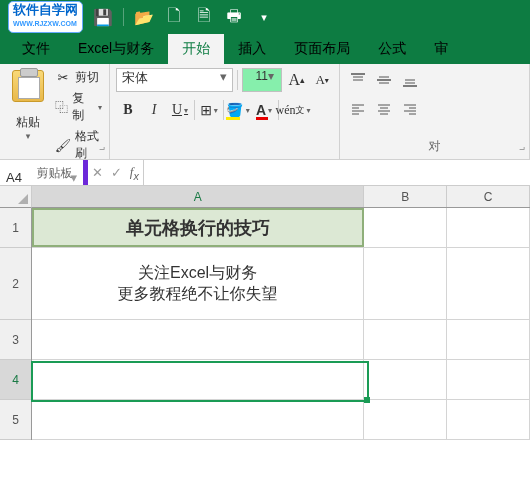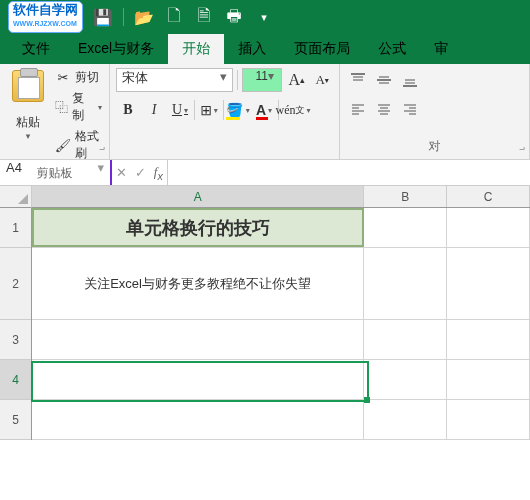--- a/index.html
+++ b/index.html
@@ -34,21 +34,21 @@
 .font-size::after{content:"▾";margin-left:auto;color:#666}
 .aa-btn{width:22px;height:22px;display:flex;align-items:center;justify-content:center;cursor:pointer;font-family:serif}
 .font-row2{display:flex;gap:2px;align-items:center}
 .fbtn{width:24px;height:24px;display:flex;align-items:center;justify-content:center;cursor:pointer;font-size:14px;font-family:"Times New Roman",serif}
 .fbtn.dd::after{content:"▾";font-size:8px;margin-left:2px;color:#666}
 .align-group{flex:1}
 .align-row{display:flex;gap:2px}
 .abtn{width:24px;height:24px;display:flex;align-items:center;justify-content:center;cursor:pointer;color:#555}
 .abtn svg{width:16px;height:16px}
 .formula-bar{height:26px;border-bottom:1px solid #ccc;display:flex;align-items:stretch;background:#fff}
-.namebox{width:112px;border-right:2px solid #6d28d9;display:flex;align-items:flex-start;padding:0 6px;font-size:13px}
+.namebox{width:88px;border-right:5px solid #6d28d9;display:flex;align-items:flex-end;padding:0 6px;font-size:13px}
 .namebox::after{content:"▾";margin-left:auto;color:#999}
 .fb-btns{display:flex;align-items:center;border-right:1px solid #ccc;padding:0 4px;gap:8px;color:#999}
 .fb-btn{cursor:pointer;font-size:13px}
 .fx{font-style:italic;font-family:serif;color:#666}
 .fb-input{flex:1;padding:0 6px;display:flex;align-items:center}
 .grid{position:relative;height:316px;overflow:hidden}
 .selall{position:absolute;top:0;left:0;width:32px;height:22px;background:#f0f0f0;border-right:1px solid #ccc;border-bottom:1px solid #999}
 .selall::after{content:"";position:absolute;right:3px;bottom:3px;border:5px solid transparent;border-right-color:#b0b0b0;border-bottom-color:#b0b0b0}
 .colheads{position:absolute;top:0;left:32px;right:0;height:22px;display:flex;background:#f0f0f0;border-bottom:1px solid #999}
 .ch{border-right:1px solid #ccc;text-align:center;line-height:22px;color:#555}
@@ -234,21 +234,21 @@
     <div class="rh r4 active">4</div>
     <div class="rh r5">5</div>
   </div>
   <div class="cells">
     <div class="row r1">
       <div class="cell cA hdr-cell">单元格换行的技巧</div>
       <div class="cell cB"></div>
       <div class="cell cC"></div>
     </div>
     <div class="row r2">
-      <div class="cell cA" style="font-family:SimSun,serif;font-size:13px">
+      <div class="cell cA" style="flex-direction:column;font-family:SimSun,serif;font-size:16px">
         <div>关注Excel与财务</div>
         <div>更多教程绝不让你失望</div>
       </div>
       <div class="cell cB"></div>
       <div class="cell cC"></div>
     </div>
     <div class="row r3">
       <div class="cell cA"></div>
       <div class="cell cB"></div>
       <div class="cell cC"></div>

